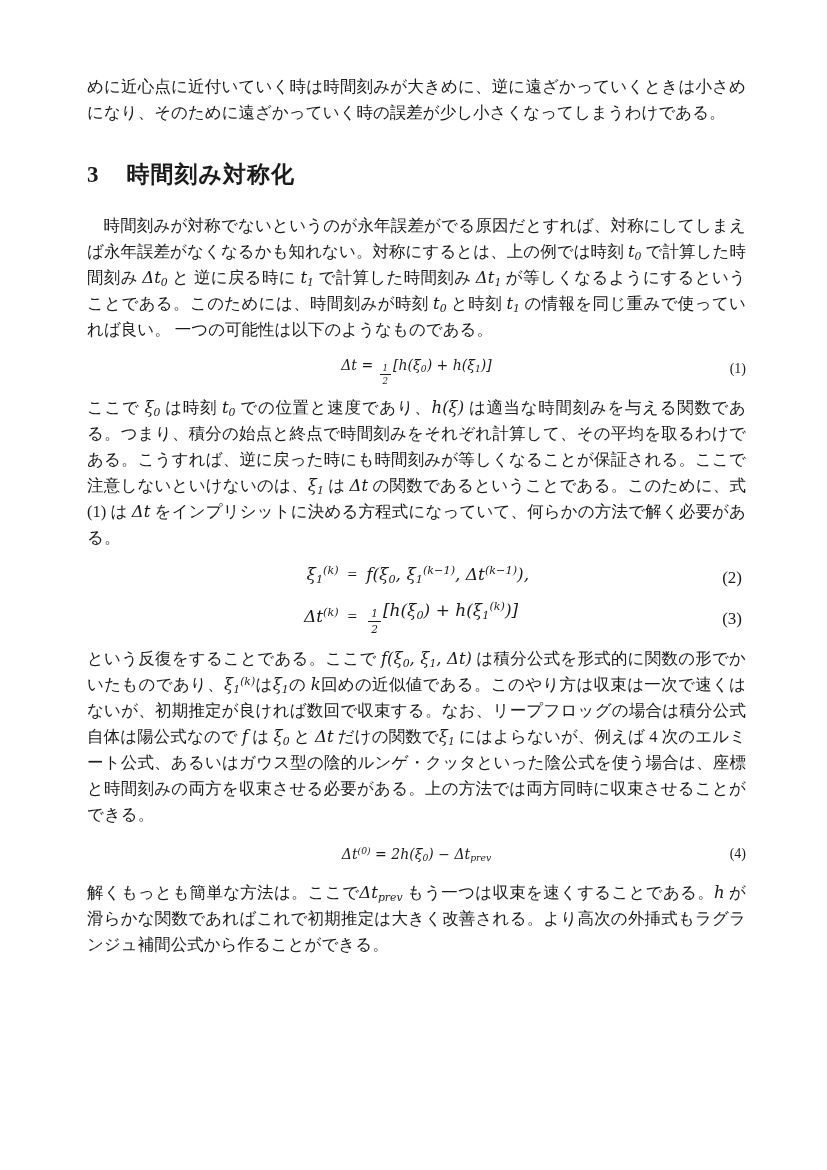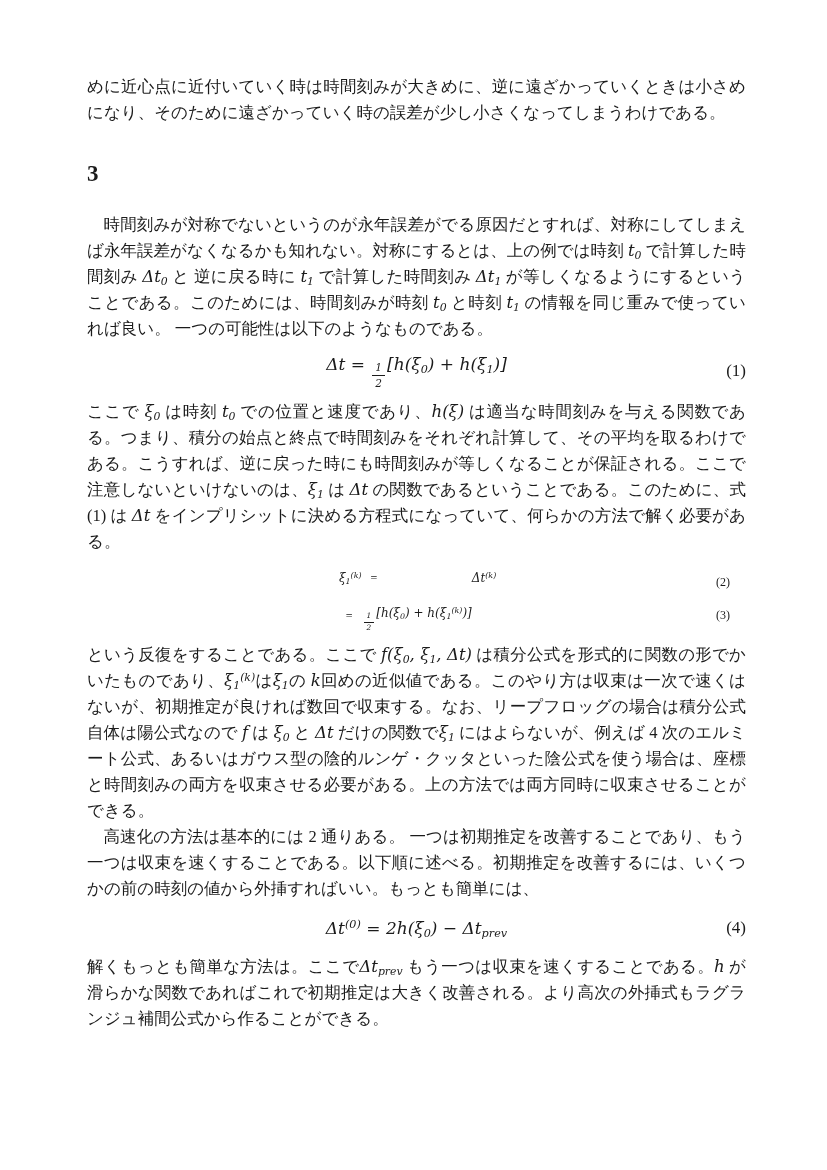--- a/index.html
+++ b/index.html
@@ -52,33 +52,33 @@
   }
   sub.scr{ vertical-align:-0.25em; }
   sup.scr{ vertical-align:0.5em; }
   .equation{
     position:relative;
     display:flex;
     justify-content:center;
     align-items:center;
     margin:9px 0;
     min-height:34px;
-    font-size:17px;
+    font-size:14px;
   }
   .eq-number{
     position:absolute;
     right:0;
     font-style:normal;
     font-family:"Liberation Serif","DejaVu Serif",serif;
   }
   .equation > .eq-number{ top:50%; transform:translateY(-50%); }
   .eq-group{
     position:relative;
-    margin:10px 16px;
-    font-size:12px;
+    margin:10px 4px;
+    font-size:17px;
   }
   .eq-align{
     display:grid;
     grid-template-columns:auto auto auto;
     width:max-content;
     margin:0 auto;
     row-gap:9px;
     align-items:center;
   }
   .eq-lhs{ justify-self:end; }
@@ -109,54 +109,55 @@
 </style>
 </head>
 <body>
 
 <main class="sheet">
 
   <p class="para"><span>めに近心点に近付いていく時は時間刻みが大きめに、逆に遠ざかっていくときは小さめになり、そのために遠ざかっていく時の誤差が少し小さくなってしまうわけである。</span></p>
 
   <h2 class="heading">
     <span class="sec-num">3</span>
+    <span class="sec-title">時間刻み対称化</span>
   </h2>
 
   <p class="para indent"><span>時間刻みが対称でないというのが永年誤差がでる原因だとすれば、対称にしてしまえば永年誤差がなくなるかも知れない。対称にするとは、上の例では時刻 </span><span class="math">t</span><sub class="math scr">0</sub><span> で計算した時間刻み </span><span class="math">Δt</span><sub class="math scr">0</sub><span> と 逆に戻る時に </span><span class="math">t</span><sub class="math scr">1</sub><span> で計算した時間刻み </span><span class="math">Δt</span><sub class="math scr">1</sub><span> が等しくなるようにするということである。このためには、時間刻みが時刻 </span><span class="math">t</span><sub class="math scr">0</sub><span> と時刻 </span><span class="math">t</span><sub class="math scr">1</sub><span> の情報を同じ重みで使っていれば良い。 一つの可能性は以下のようなものである。</span></p>
 
   <div class="equation">
     <span class="eq-body"><span class="math">Δt = </span><span class="frac small">
           <span class="frac-n"><span class="math">1</span></span>
           <span class="frac-d"><span class="math">2</span></span>
         </span><span class="math">[h(ξ</span><sub class="math scr">0</sub><span class="math">) + h(ξ</span><sub class="math scr">1</sub><span class="math">)]</span></span>
     <span class="eq-number">(1)</span>
   </div>
 
   <p class="para"><span>ここで </span><span class="math">ξ</span><sub class="math scr">0</sub><span> は時刻 </span><span class="math">t</span><sub class="math scr">0</sub><span> での位置と速度であり、</span><span class="math">h(ξ)</span><span> は適当な時間刻みを与える関数である。つまり、積分の始点と終点で時間刻みをそれぞれ計算して、その平均を取るわけである。こうすれば、逆に戻った時にも時間刻みが等しくなることが保証される。ここで注意しないといけないのは、</span><span class="math">ξ</span><sub class="math scr">1</sub><span> は </span><span class="math">Δt</span><span> の関数であるということである。このために、式 (1) は </span><span class="math">Δt</span><span> をインプリシットに決める方程式になっていて、何らかの方法で解く必要がある。</span></p>
 
 
   <div class="eq-group">
     <div class="eq-align">
       <span class="eq-lhs"><span class="math">ξ</span><sub class="math scr">1</sub><sup class="math scr">(k)</sup></span>
       <span class="eq-rel">=</span>
+      <span class="eq-rhs"><span class="math">f(ξ</span><sub class="math scr">0</sub><span class="math">, ξ</span><sub class="math scr">1</sub><sup class="math scr">(k−1)</sup><span class="math">, Δt</span><sup class="math scr">(k−1)</sup><span class="math">),</span></span>
       <span class="eq-lhs"><span class="math">Δt</span><sup class="math scr">(k)</sup></span>
       <span class="eq-rel">=</span>
       <span class="eq-rhs"><span class="frac small">
             <span class="frac-n"><span class="math">1</span></span>
             <span class="frac-d"><span class="math">2</span></span>
           </span><span class="math">[h(ξ</span><sub class="math scr">0</sub><span class="math">) + h(ξ</span><sub class="math scr">1</sub><sup class="math scr">(k)</sup><span class="math">)]</span></span>
     </div>
     <span class="eq-number eqn-top">(2)</span>
     <span class="eq-number eqn-bottom">(3)</span>
   </div>
 
   <p class="para"><span>という反復をすることである。ここで </span><span class="math">f(ξ</span><sub class="math scr">0</sub><span class="math">, ξ</span><sub class="math scr">1</sub><span class="math">, Δt)</span><span> は積分公式を形式的に関数の形でかいたものであり、</span><span class="math">ξ</span><sub class="math scr">1</sub><sup class="math scr">(k)</sup><span>は</span><span class="math">ξ</span><sub class="math scr">1</sub><span>の </span><span class="math">k</span><span>回めの近似値である。このやり方は収束は一次で速くはないが、初期推定が良ければ数回で収束する。なお、リープフロッグの場合は積分公式自体は陽公式なので </span><span class="math">f</span><span> は </span><span class="math">ξ</span><sub class="math scr">0</sub><span> と </span><span class="math">Δt</span><span> だけの関数で</span><span class="math">ξ</span><sub class="math scr">1</sub><span> にはよらないが、例えば 4 次のエルミート公式、あるいはガウス型の陰的ルンゲ・クッタといった陰公式を使う場合は、座標と時間刻みの両方を収束させる必要がある。上の方法では両方同時に収束させることができる。</span></p>
 
 
-  <p class="para indent"><span>高速化の方法は基本的には 2 通りある。 一つは初期推定を改善することであり、もう一つは収束を速くすることである。以下順に述べる。初期推定を改善するには、いくつかの前の時刻の値から外挿すればいい。もっとも簡単には、</span></p>
 
   <div class="equation">
     <span class="eq-body"><span class="math">Δt</span><sup class="math scr">(0)</sup><span class="math"> = 2h(ξ</span><sub class="math scr">0</sub><span class="math">) − Δt</span><sub class="math scr">prev</sub></span>
     <span class="eq-number">(4)</span>
   </div>
 
   <p class="para"><span>解くもっとも簡単な方法は。ここで</span><span class="math">Δt</span><sub class="math scr">prev</sub><span> もう一つは収束を速くすることである。</span><span class="math">h</span><span> が滑らかな関数であればこれで初期推定は大きく改善される。より高次の外挿式もラグランジュ補間公式から作ることができる。</span></p>
 
 </main>
 

